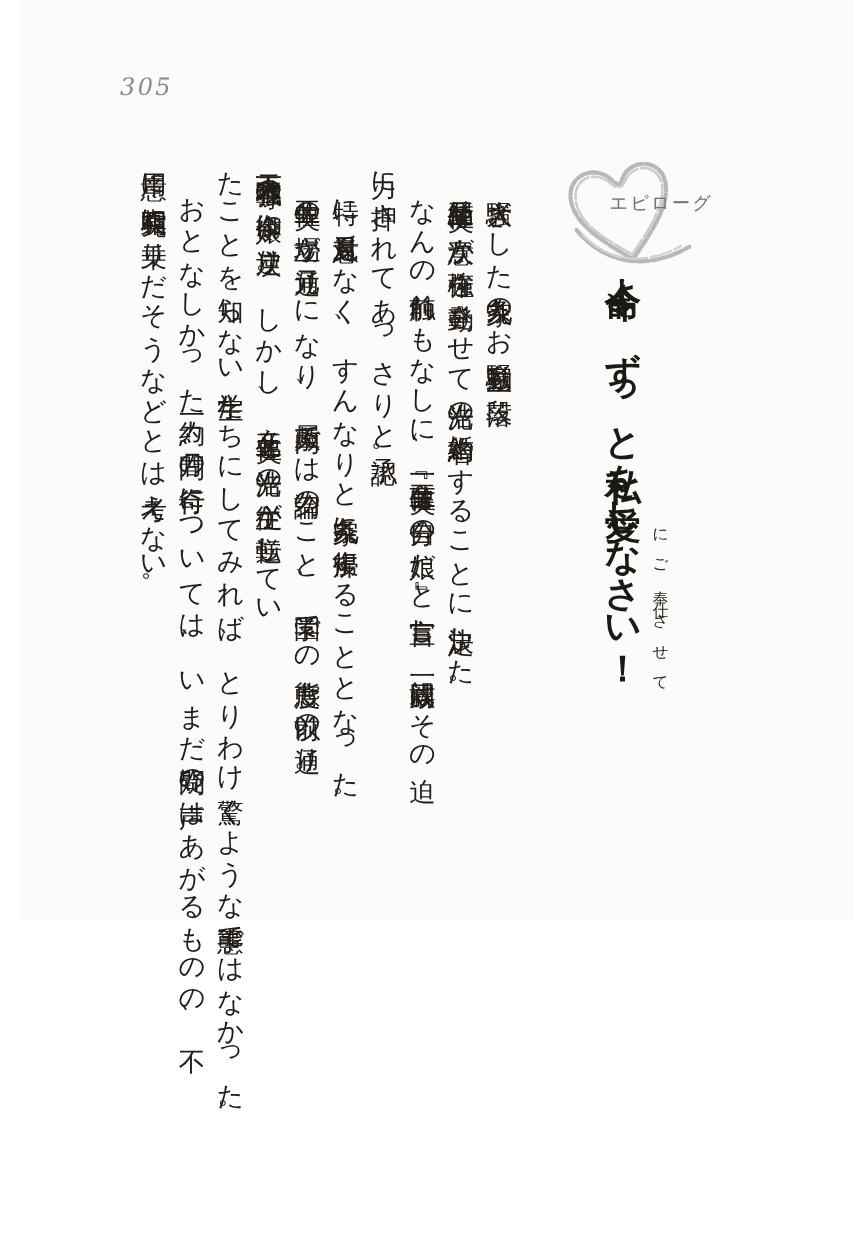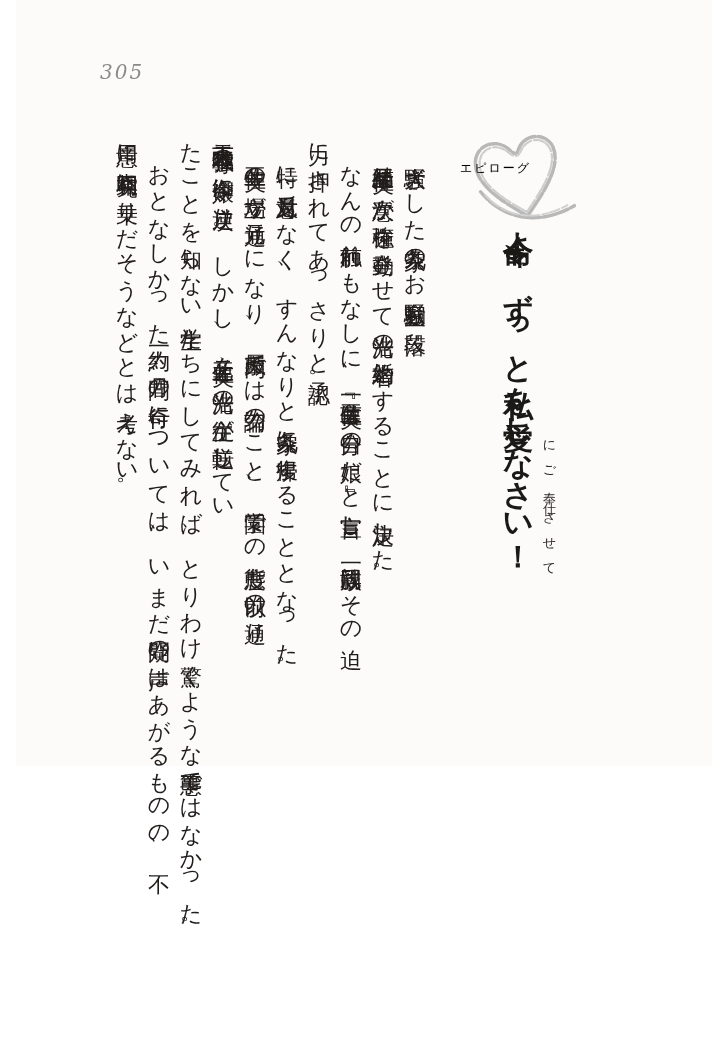--- a/index.html
+++ b/index.html
@@ -24,23 +24,23 @@
     color: #8a8a8a;
     letter-spacing: 2px;
   }
   .heart-decoration {
     position: absolute;
     left: 443px; top: 124px;
     width: 130px; height: 115px;
   }
   .epilogue-label {
     position: absolute;
-    left: 444px; top: 160px;
-    font-size: 12px;
-    color: #000000;
+    left: 492px; top: 160px;
+    font-size: 15px;
+    color: #737373;
     letter-spacing: 2px;
     text-shadow: 0 0 1px #cfcfcf;
     white-space: nowrap;
   }
   .chapter-title {
     position: absolute;
     left: 481px; top: 214px;
     writing-mode: vertical-rl;
     text-orientation: mixed;
     font-size: 30px;

